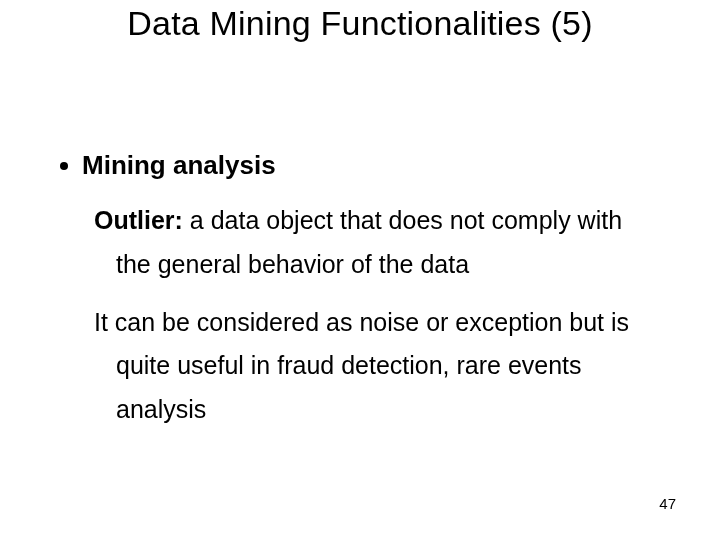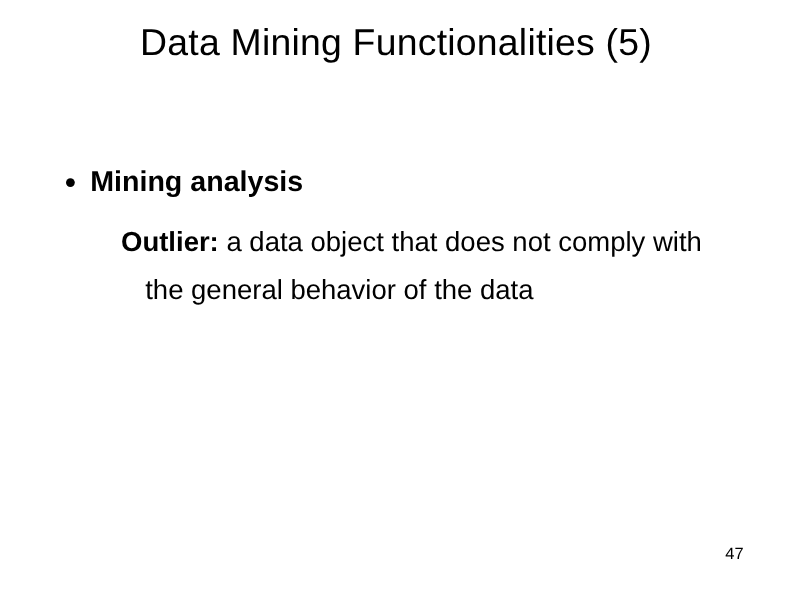--- a/index.html
+++ b/index.html
@@ -13,21 +13,21 @@
     overflow: hidden;
   }
   .slide {
     position: relative;
     width: 720px;
     height: 540px;
     box-sizing: border-box;
   }
   .title {
     position: absolute;
-    top: 20px;
+    top: 4px;
     left: 0;
     right: 0;
     text-align: center;
     font-size: 34px;
     letter-spacing: 0.2px;
   }
   .body {
     position: absolute;
     top: 150px;
     left: 60px;
@@ -44,21 +44,21 @@
     height: 8px;
     background: #000;
     border-radius: 50%;
     vertical-align: middle;
     margin-right: 14px;
     margin-bottom: 3px;
   }
   .para {
     font-size: 25px;
     line-height: 1.75;
-    margin-left: 50px;
+    margin-left: 34px;
     margin-bottom: 14px;
     text-indent: -0px;
   }
   .hang {
     padding-left: 22px;
     text-indent: -22px;
   }
   .bold {
     font-weight: bold;
   }
@@ -80,18 +80,19 @@
   <div class="body">
 
     <div class="bullet-line">
       <span class="bullet-dot"></span><span>Mining analysis</span>
     </div>
 
     <div class="para hang">
       <span class="bold">Outlier:</span><span> a data object that does not comply with the general behavior of the data</span>
     </div>
 
+    <div class="para hang">It can be considered as noise or exception but is quite useful in fraud detection, rare events analysis</div>
 
   </div>
 
   <div class="pagenum">47</div>
 
 </div>
 
 </body></html>

